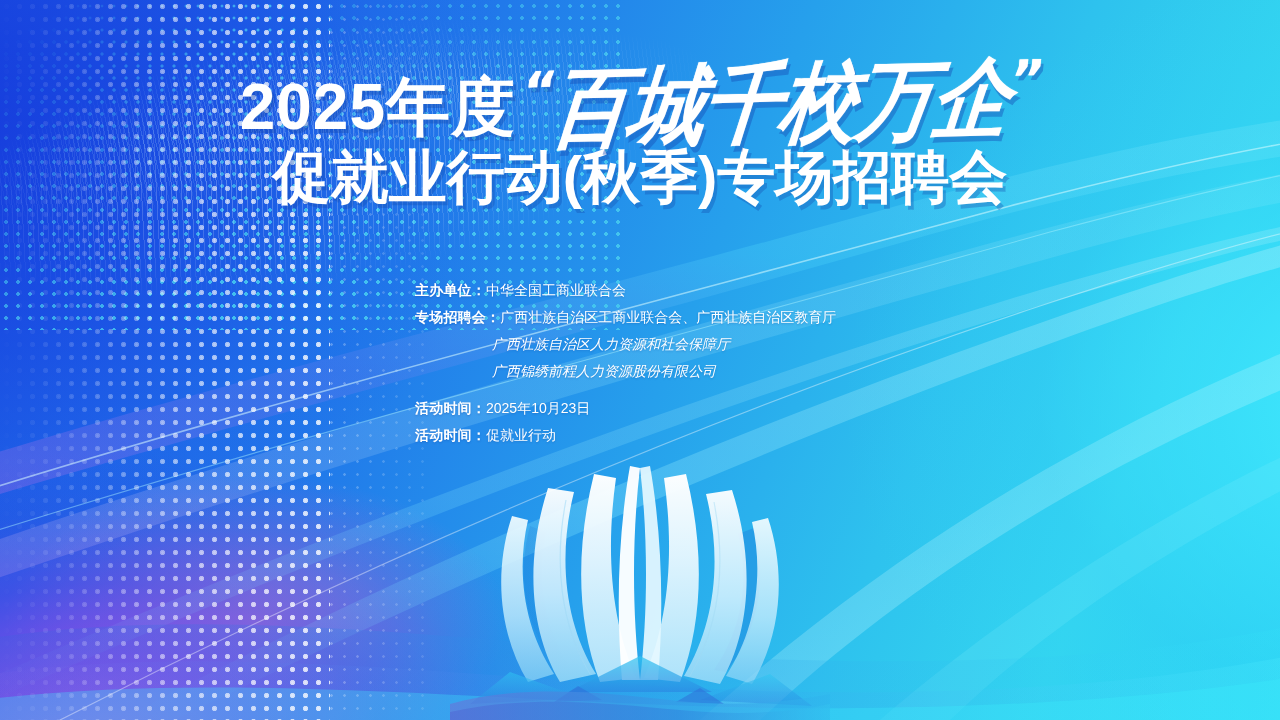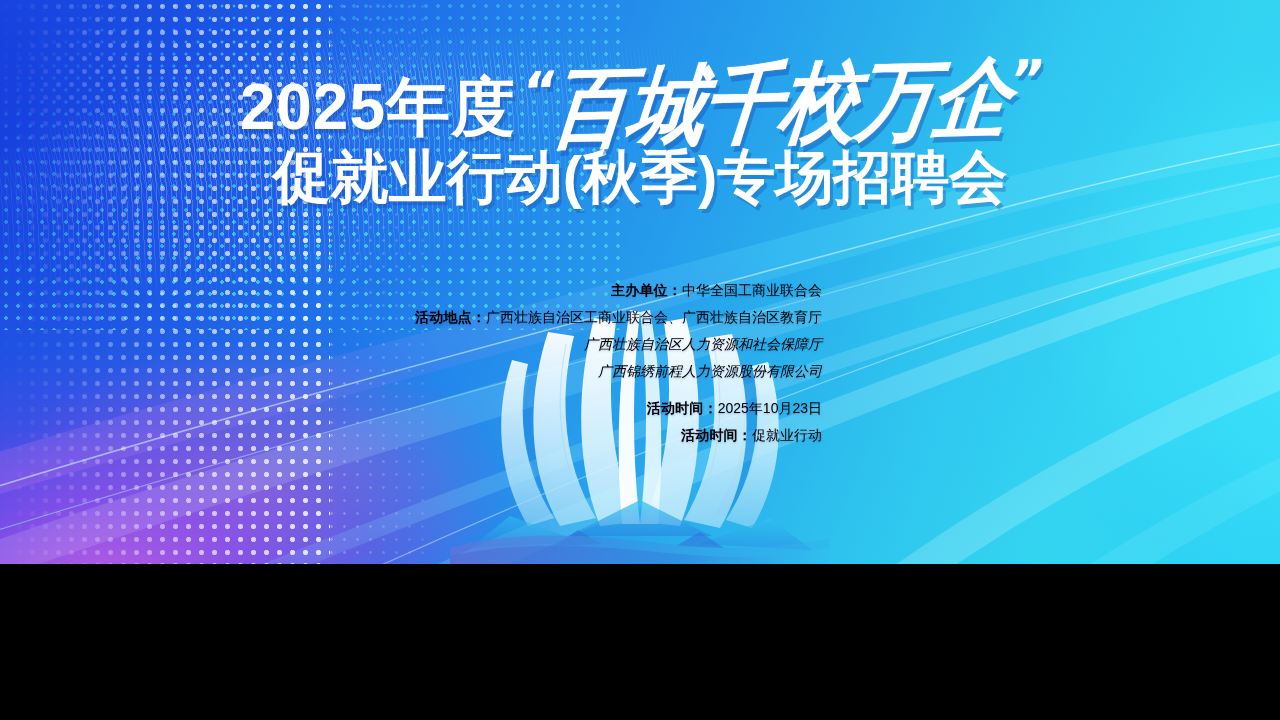--- a/index.html
+++ b/index.html
@@ -3,21 +3,21 @@
 <meta charset="utf-8">
 <style>
   html, body {
     margin: 0;
     padding: 0;
     background: #000;
   }
   #poster {
     position: relative;
     width: 1280px;
-    height: 564px;
+    height: 720px;
     overflow: hidden;
     font-family: "Liberation Sans", "DejaVu Sans", sans-serif;
     background: #1a6fe8;
   }
 
   
   .bg-layer { position: absolute; inset: 0; }
 
   
   .bg-base {
@@ -215,25 +215,24 @@
     white-space: nowrap;
     text-shadow: 3px 4px 0 rgba(20,70,170,0.32);
   }
 
   
   .info {
     position: absolute;
     left: 415px;
     top: 277px;
     z-index: 20;
-    color: #000000;
+    color: #ffffff;
     font-size: 14px;
     line-height: 27px;
     text-shadow: 0 1px 2px rgba(20,60,150,.30);
-    text-align: right;
   }
   .info .row { white-space: nowrap; }
   .info .lbl { font-weight: 700; letter-spacing: .2px; }
   .info .val { font-weight: 400; }
   .info .cont { padding-left: 77px; white-space: nowrap; font-style: italic; }
   .info .spacer { height: 10px; }
 
   
   .monument {
     position: absolute;
@@ -389,21 +388,21 @@
       <span class="t-quoted"><span class="qm">“</span><span class="cal">百城千校万企</span><span class="qm">”</span></span>
     </div>
     <div class="title-line2">促就业行动(秋季)专场招聘会</div>
   </div>
 
   <div class="info">
     <div class="row">
       <span class="lbl">主办单位：</span><span class="val">中华全国工商业联合会</span>
     </div>
     <div class="row">
-      <span class="lbl">活动地点：</span><span class="val">广西壮族自治区工商业联合会、广西壮族自治区教育厅</span>
+      <span class="lbl">专场招聘会：</span><span class="val">广西壮族自治区工商业联合会、广西壮族自治区教育厅</span>
     </div>
     <div class="row cont">
       <span class="val">广西壮族自治区人力资源和社会保障厅</span>
     </div>
     <div class="row cont">
       <span class="val">广西锦绣前程人力资源股份有限公司</span>
     </div>
     <div class="spacer"></div>
     <div class="row">
       <span class="lbl">活动时间：</span><span class="val">2025年10月23日</span>

